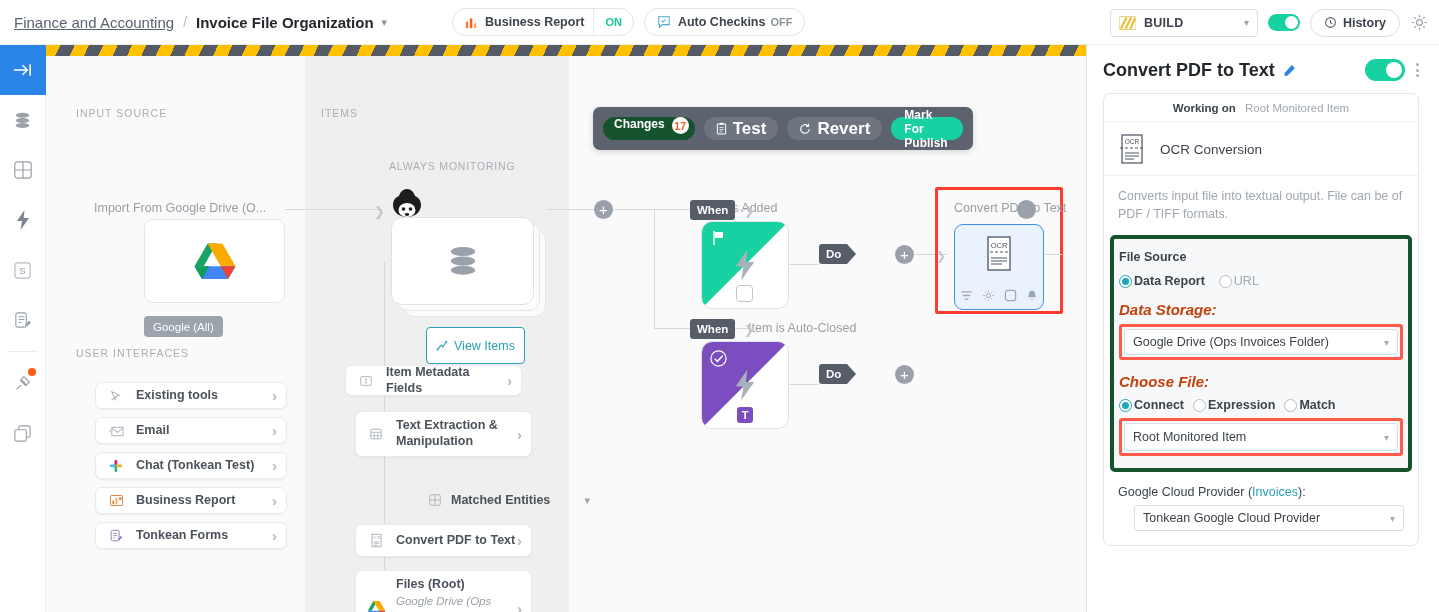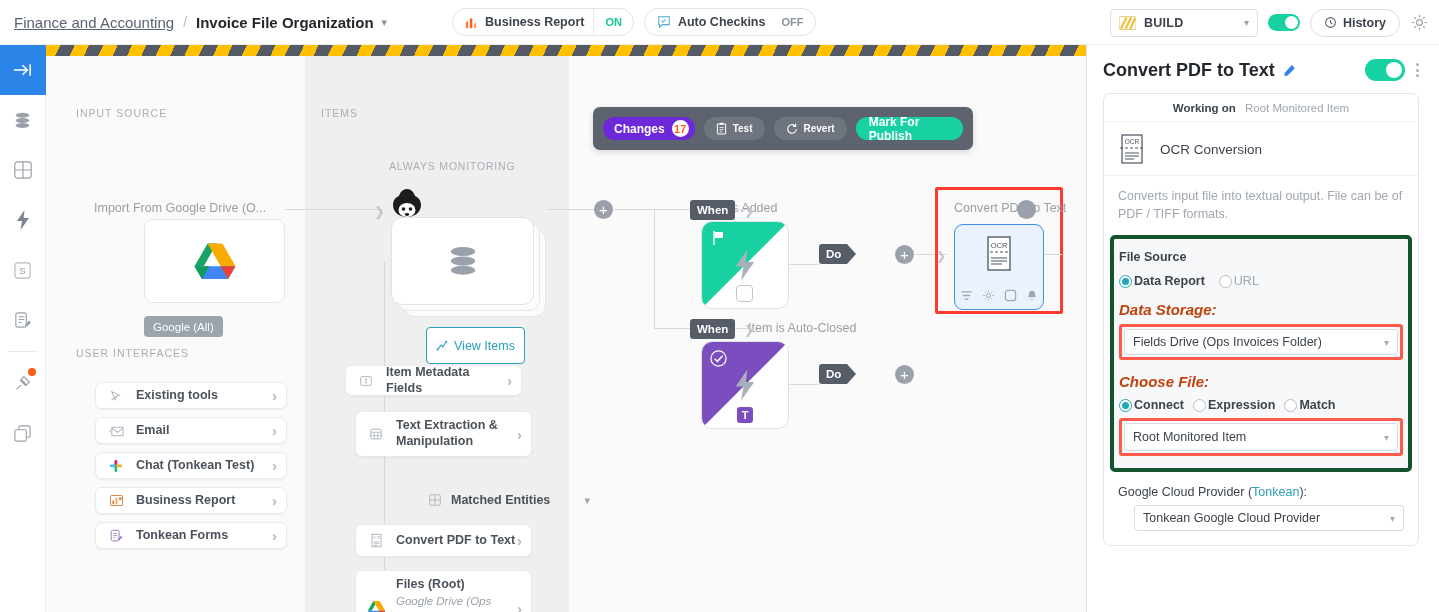--- a/index.html
+++ b/index.html
@@ -29,21 +29,21 @@
   .caret-sm {
     margin-left: 8px; color: #8a929c; font-size: 11px; cursor: pointer;
   }
 
   .pill {
     height: 28px; border: 1px solid #e1e4e8; border-radius: 14px;
     display: flex; align-items: center; background: #fff;
     padding: 0 12px; cursor: pointer;
   }
   .pill-label { font-size: 12.5px; font-weight: bold; color: #3d434d; margin-left: 7px; }
-  .pill-state { font-size: 11px; font-weight: bold; margin-left: 16px; }
+  .pill-state { font-size: 11px; font-weight: bold; margin-left: 5px; }
   .pill-state.on { color: #12c99b; }
   .pill-state.off { color: #8b939d; }
   .pill-div { width: 1px; height: 28px; background: #e9ebee; margin-left: 9px; margin-right: 0; }
 
   .topbar-right {
     position: absolute; right: 10px; top: 0; height: 45px;
     display: flex; align-items: center; gap: 10px;
   }
   .env-select {
     width: 148px; height: 28px; border: 1px solid #d9dde2; border-radius: 4px;
@@ -214,32 +214,32 @@
     color: #9aa8bb;
   }
 
   
   .changes-bar {
     position: absolute; left: 547px; top: 62px; width: 380px; height: 43px;
     background: #5c636e; border-radius: 7px; display: flex; align-items: center;
     padding: 0 10px; gap: 9px; box-shadow: 0 2px 7px rgba(0,0,0,.14);
   }
   .cb-changes {
-    height: 23px; background: #6d28d9; border-radius: 12px; color: #fff;
-    font-size: 12px; font-weight: bold; display: flex; align-items: center;
+    height: 23px; background: #14532d; border-radius: 12px; color: #fff;
+    font-size: 12px; font-weight: bold; display: flex; align-items: flex-start;
     padding: 0 6px 0 11px; cursor: pointer;
   }
   .cb-badge {
     width: 17px; height: 17px; border-radius: 50%; background: #fff; color: #ff5b19;
     font-size: 10.5px; display: flex; align-items: center; justify-content: center;
     margin-left: 7px; font-weight: bold;
   }
   .cb-btn {
     height: 23px; background: #6e757f; border-radius: 12px; color: #fff;
-    font-size: 10px; font-weight: bold; display: flex; align-items: center;
+    font-size: 17px; font-weight: bold; display: flex; align-items: center;
     padding: 0 12px; cursor: pointer; gap: 6px;
   }
   .cb-publish {
     height: 23px; background: #17d1a3; border-radius: 12px; color: #fff;
     font-size: 12px; font-weight: bold; display: flex; align-items: center;
     padding: 0 13px; cursor: pointer;
   }
 
   
   .panel {
@@ -747,21 +747,21 @@
         <div class="radio-row">
           <span class="radio on"></span>
           <span class="radio-lbl">Data Report</span>
           <span class="radio"></span>
           <span class="radio-lbl muted">URL</span>
         </div>
 
         <div class="field-label">Data Storage:</div>
         <div class="select-hi">
           <div class="select">
-            <span class="select-val">Fields Drive (Ops Invoices Folder)</span>
+            <span class="select-val">Google Drive (Ops Invoices Folder)</span>
             <span class="select-caret">▾</span>
           </div>
         </div>
 
         <div class="field-label">Choose File:</div>
         <div class="radio-row" style="margin-top:8px;">
           <span class="radio on"></span>
           <span class="radio-lbl" style="margin-right:9px;">Connect</span>
           <span class="radio"></span>
           <span class="radio-lbl" style="margin-right:9px;">Expression</span>
@@ -770,21 +770,21 @@
         </div>
         <div class="select-hi">
           <div class="select" style="height:28px;">
             <span class="select-val">Root Monitored Item</span>
             <span class="select-caret">▾</span>
           </div>
         </div>
       </div>
 
       <div class="gcp-label">
-        <span>Google Cloud Provider (</span><a>Tonkean</a><span>):</span>
+        <span>Google Cloud Provider (</span><a>Invoices</a><span>):</span>
       </div>
       <div class="gcp-select">
         <div class="select">
           <span class="select-val">Tonkean Google Cloud Provider</span>
           <span class="select-caret">▾</span>
         </div>
       </div>
     </div>
   </div>
 

